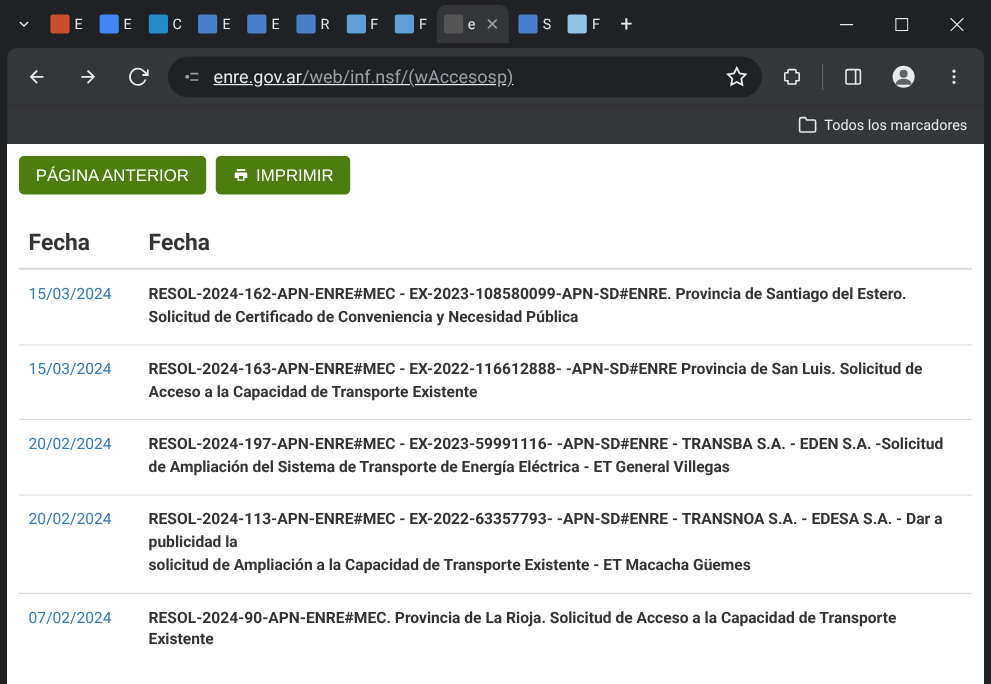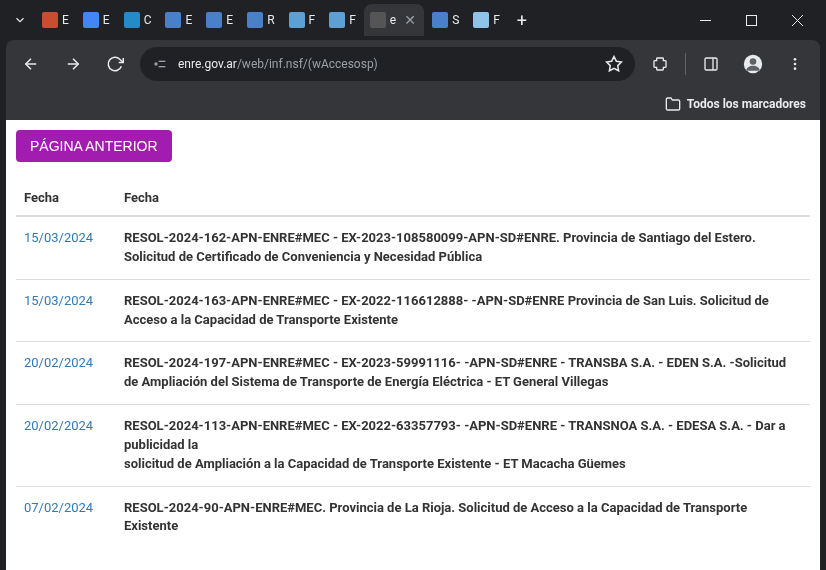--- a/index.html
+++ b/index.html
@@ -16,38 +16,38 @@
   .new-tab { width: 28px; height: 28px; display: flex; align-items: center; justify-content: center; color: #e8eaed; font-size: 18px; }
   .window-controls { margin-left: auto; display: flex; }
   .win-btn { width: 46px; height: 40px; display: flex; align-items: center; justify-content: center; color: #e8eaed; }
   
   
   .toolbar { background: #35363a; height: 48px; display: flex; align-items: center; padding: 0 8px; gap: 8px; border-radius: 8px 8px 0 0; margin: 0 6px; }
   .nav-btn { width: 34px; height: 34px; display: flex; align-items: center; justify-content: center; color: #9aa0a6; border-radius: 50%; }
   .nav-btn.enabled { color: #e8eaed; }
   .url-bar { flex: 1; background: #202124; border-radius: 20px; height: 34px; display: flex; align-items: center; padding: 0 12px; gap: 10px; }
   .url-lock { color: #9aa0a6; }
-  .url-text { color: #e8eaed; font-size: 12px; flex: 1; }
+  .url-text { color: #e8eaed; font-size: 15px; flex: 1; text-decoration: underline; }
   .url-domain { color: #e8eaed; }
   .url-path { color: #9aa0a6; }
   .star-icon { color: #e8eaed; }
   .ext-btn { width: 34px; height: 34px; display: flex; align-items: center; justify-content: center; color: #e8eaed; }
   
   
-  .bookmarks { background: #35363a; height: 32px; display: flex; align-items: center; justify-content: flex-end; padding: 0 14px; margin: 0 6px; color: #e8eaed; font-size: 12px; gap: 6px; font-weight: bold; }
+  .bookmarks { background: #35363a; height: 32px; display: flex; align-items: center; justify-content: flex-end; padding: 0 14px; margin: 0 6px; color: #e8eaed; font-size: 12px; gap: 6px; }
   
   
   .content-wrapper { background: #fff; margin: 0 6px; height: 450px; overflow-y: auto; }
   .content { padding: 10px 10px 20px 10px; }
   
   .btn-row { display: flex; gap: 8px; margin-bottom: 18px; }
-  .action-btn { background: #a21caf; color: #fff; border: none; padding: 8px 14px; font-size: 14px; border-radius: 4px; display: flex; align-items: center; gap: 6px; cursor: pointer; }
+  .action-btn { background: #4d7c0f; color: #fff; border: none; padding: 8px 14px; font-size: 14px; border-radius: 4px; display: flex; align-items: center; gap: 6px; cursor: pointer; }
   
   table { width: 100%; border-collapse: collapse; }
-  th { text-align: left; font-weight: 700; font-size: 13px; color: #333; padding: 10px 8px; border-bottom: 2px solid #ddd; }
+  th { text-align: left; font-weight: 700; font-size: 19px; color: #333; padding: 10px 8px; border-bottom: 2px solid #ddd; }
   th.col-fecha { width: 100px; }
   td { padding: 12px 8px; border-top: 1px solid #ddd; vertical-align: top; font-size: 13px; line-height: 1.45; }
   td.date-cell { color: #337ab7; white-space: nowrap; }
   td.tema-cell { color: #333; font-weight: bold; }
   
   
   .content-wrapper::-webkit-scrollbar { width: 16px; }
   .content-wrapper::-webkit-scrollbar-track { background: #f1f1f1; }
   .content-wrapper::-webkit-scrollbar-thumb { background: #c1c1c1; border-radius: 2px; }
   
@@ -200,20 +200,26 @@
     </span>
   <span>Todos los marcadores</span>
 </div>
 
 <div class="content-wrapper">
   <div class="content">
     <div class="btn-row">
       <button class="action-btn">
           <span>PÁGINA ANTERIOR</span>
         </button>
+      <button class="action-btn">
+        <svg width="14" height="14" viewBox="0 0 24 24" fill="currentColor">
+            <path d="M19 8H5c-1.1 0-2 .9-2 2v6h4v4h10v-4h4v-6c0-1.1-.9-2-2-2zm-4 10H9v-5h6v5zm3-12H6V3h12v3z"></path>
+          </svg>
+        <span>IMPRIMIR</span>
+      </button>
     </div>
     <table>
       <thead>
         <tr>
           <th class="col-fecha">Fecha</th>
           <th>Fecha</th>
         </tr>
       </thead>
       <tbody id="table-body">
           <tr>

